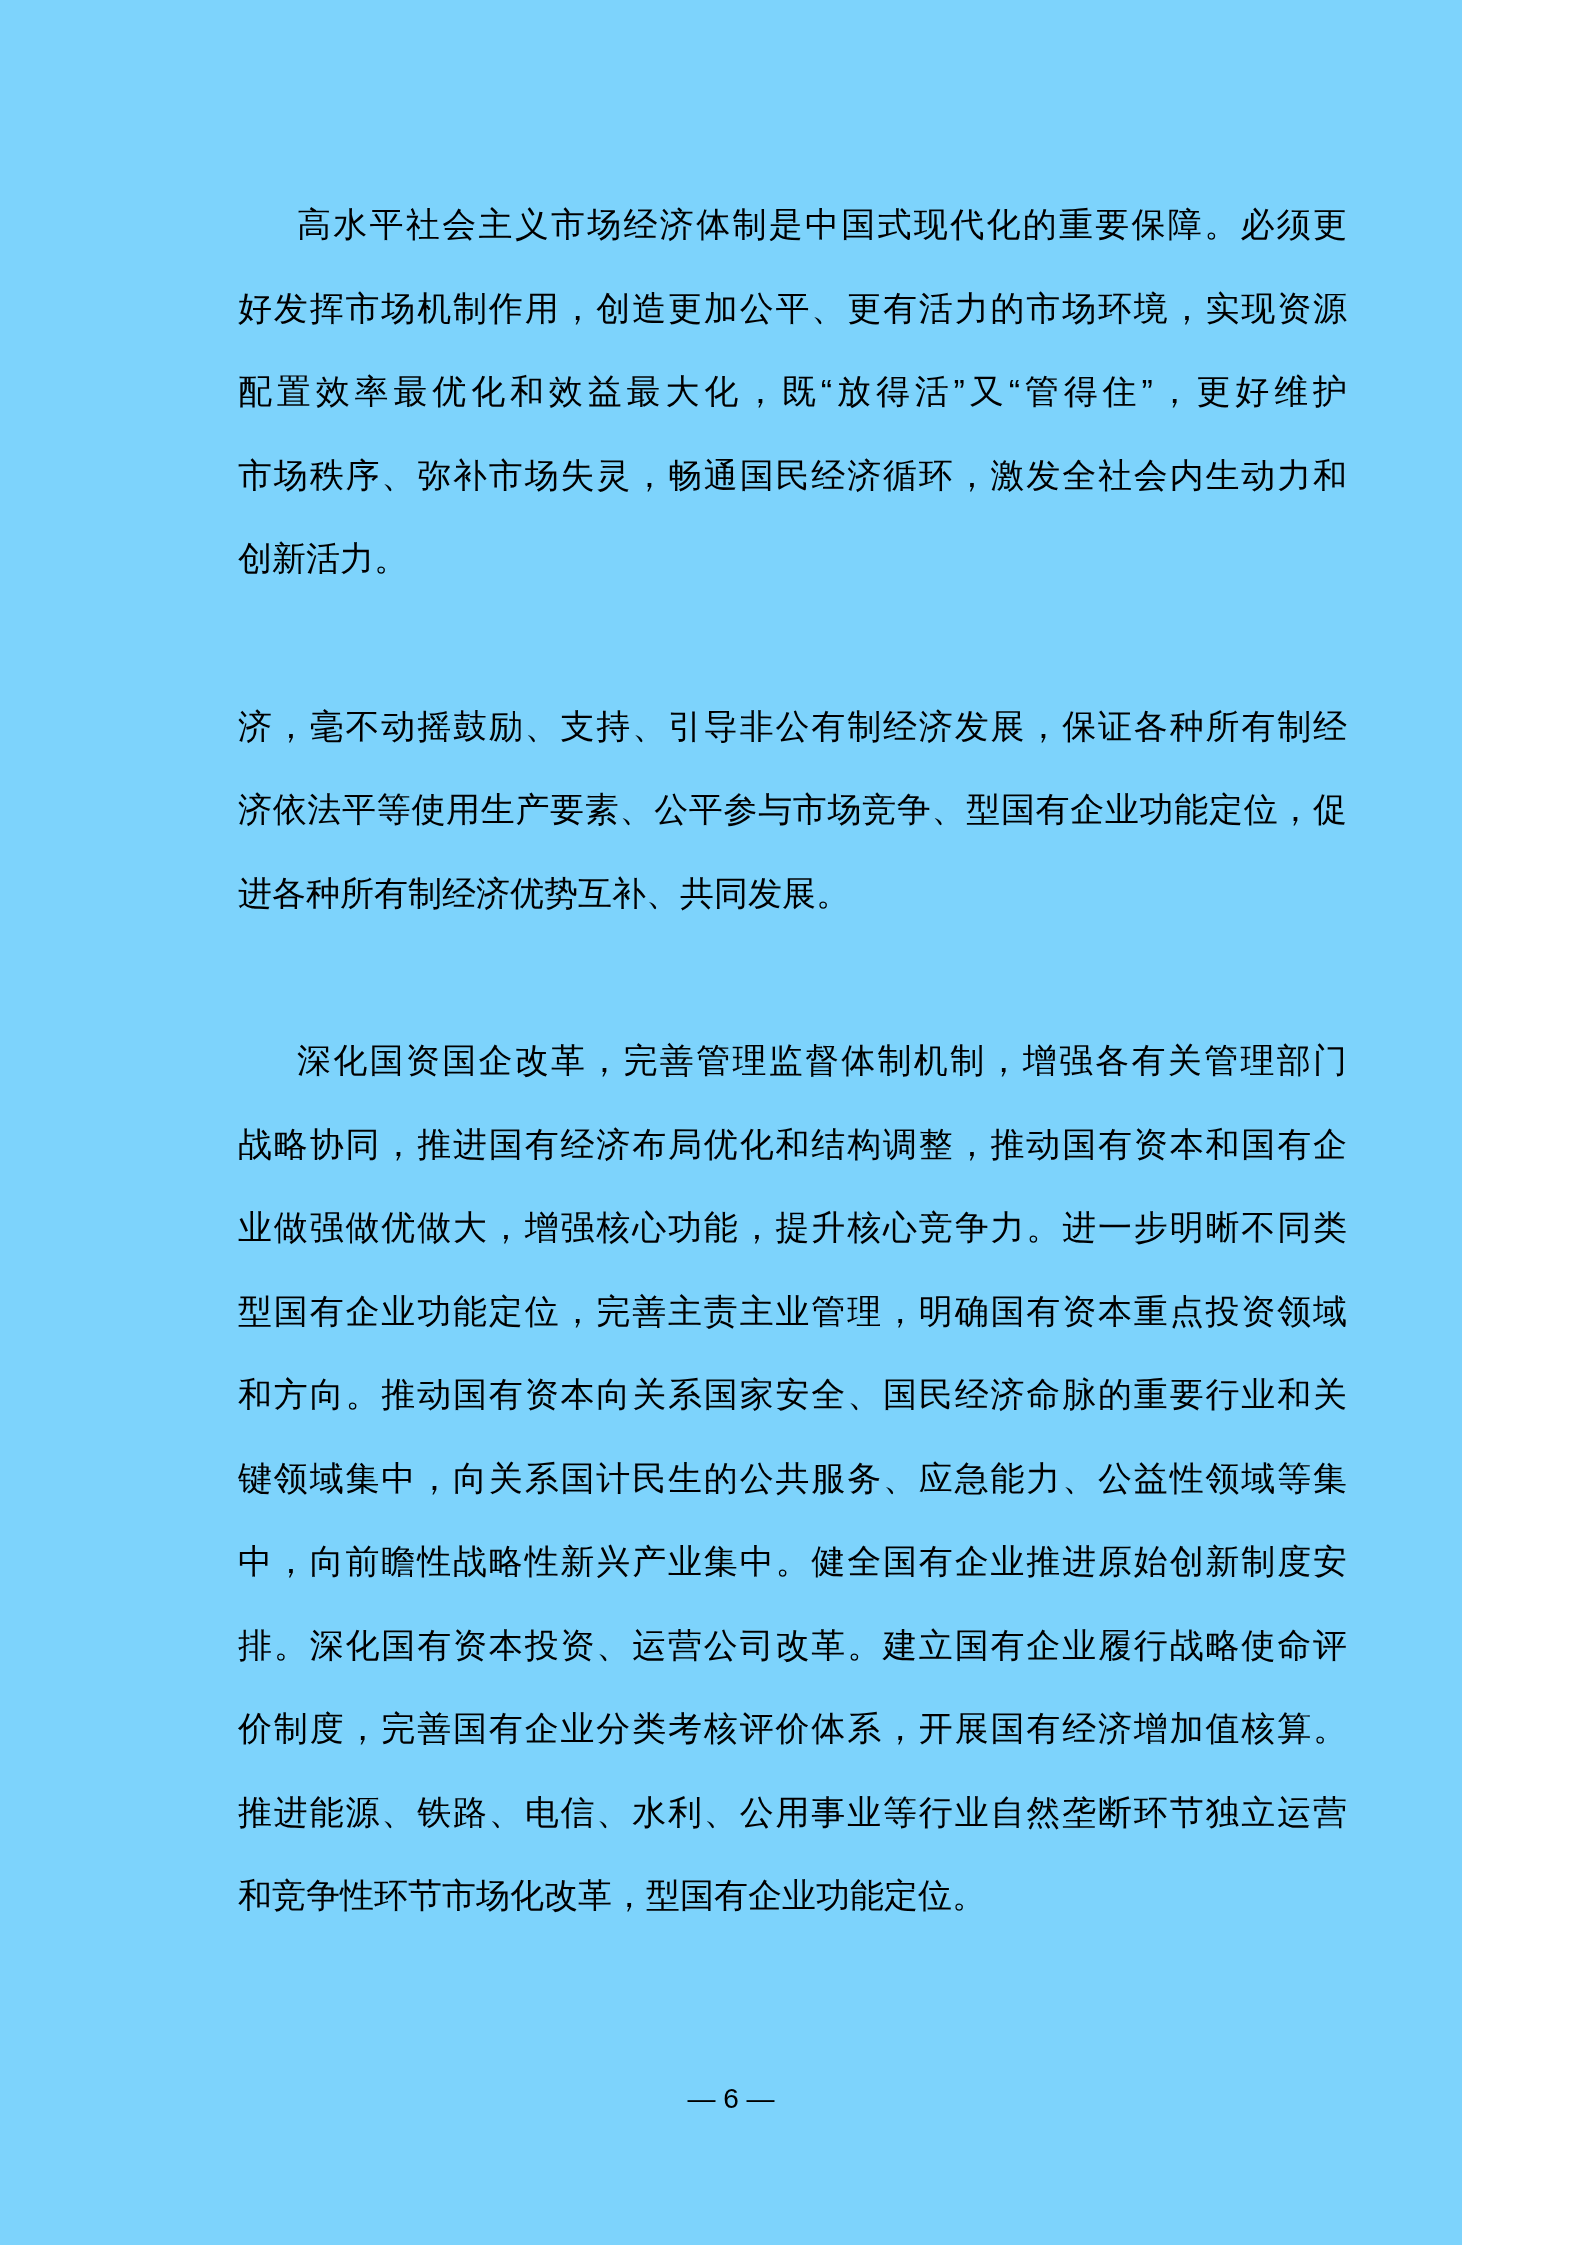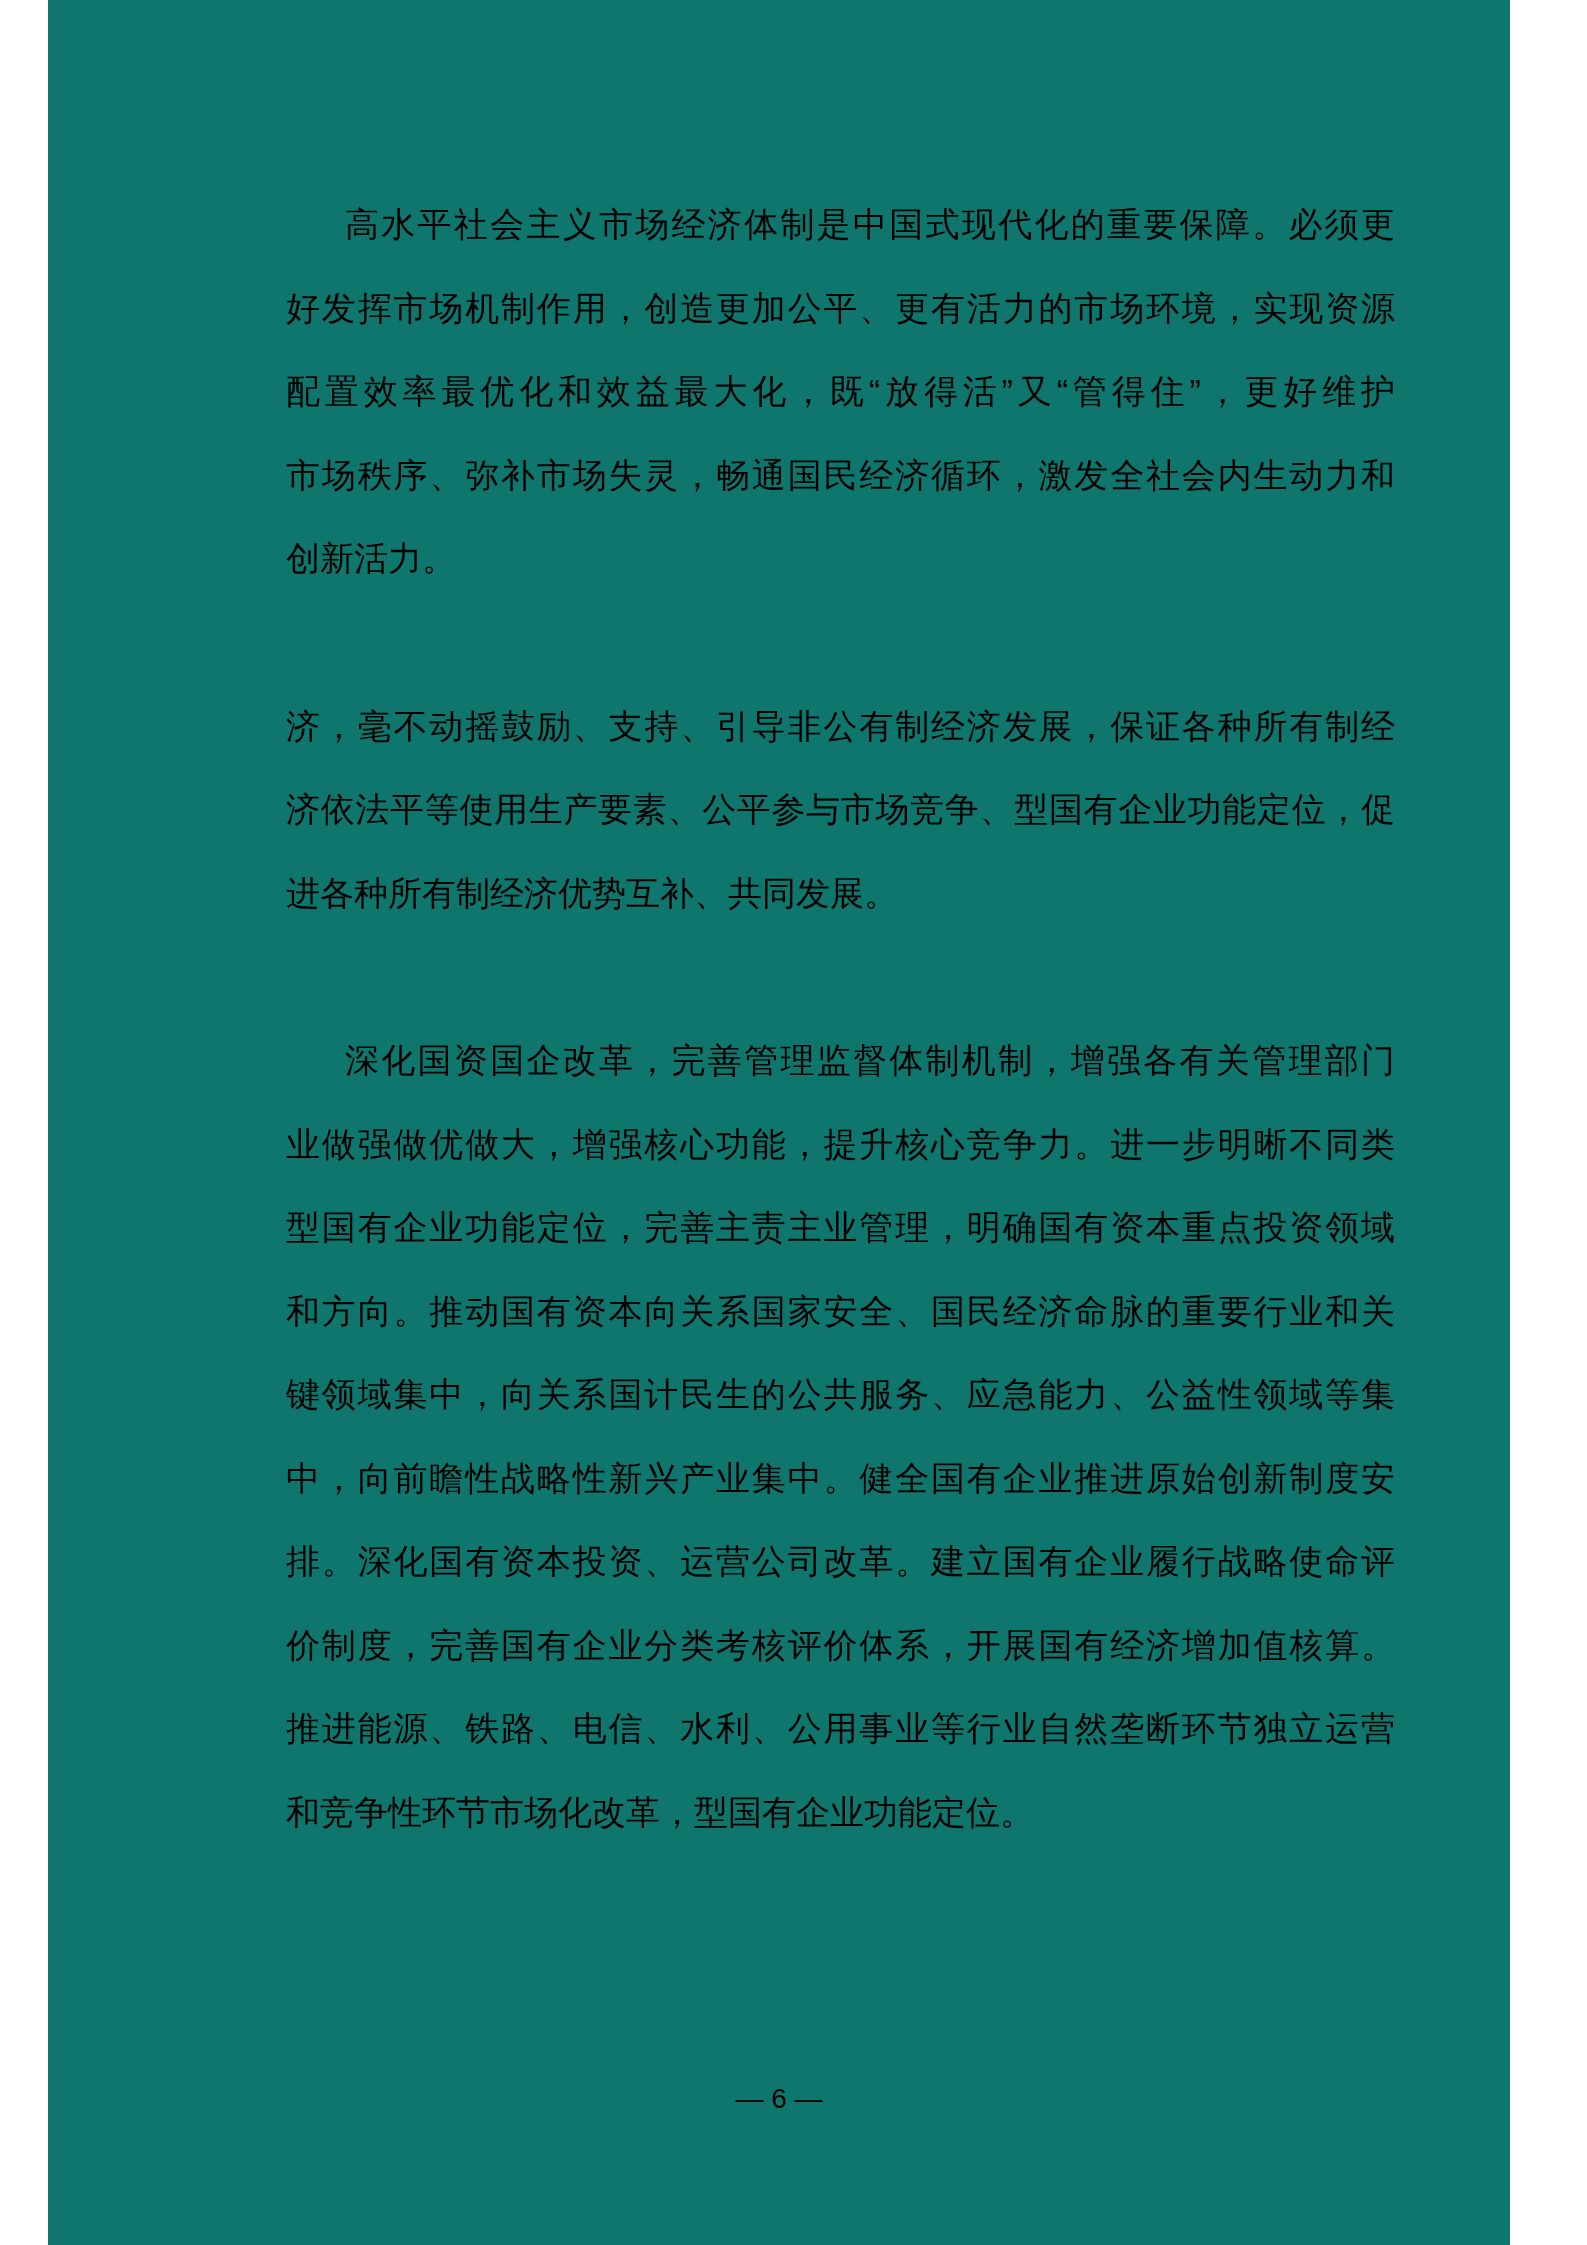--- a/index.html
+++ b/index.html
@@ -4,25 +4,24 @@
 <style>
   html, body {
     margin: 0;
     padding: 0;
     background: #ffffff;
   }
   .page {
     position: relative;
     width: 1462px;
     height: 2245px;
-    background: #0f766e;
+    background: #7dd3fc;
     color: #000000;
     font-family: "Liberation Sans", sans-serif;
     overflow: hidden;
-    margin-left: 48px;
   }
   .content {
     position: absolute;
     left: 238px;
     top: 183px;
     width: 1109px;
   }
   .para {
     margin: 0 0 84px 0;
     padding: 0;
@@ -65,20 +64,21 @@
         <div class="line">市场秩序、弥补市场失灵，畅通国民经济循环，激发全社会内生动力和</div>
         <div class="line last">创新活力。</div>
       </div>
       <div class="para">
         <div class="line">济，毫不动摇鼓励、支持、引导非公有制经济发展，保证各种所有制经</div>
         <div class="line">济依法平等使用生产要素、公平参与市场竞争、型国有企业功能定位，促</div>
         <div class="line last">进各种所有制经济优势互补、共同发展。</div>
       </div>
       <div class="para">
         <div class="line indent">深化国资国企改革，完善管理监督体制机制，增强各有关管理部门</div>
+        <div class="line">战略协同，推进国有经济布局优化和结构调整，推动国有资本和国有企</div>
         <div class="line">业做强做优做大，增强核心功能，提升核心竞争力。进一步明晰不同类</div>
         <div class="line">型国有企业功能定位，完善主责主业管理，明确国有资本重点投资领域</div>
         <div class="line">和方向。推动国有资本向关系国家安全、国民经济命脉的重要行业和关</div>
         <div class="line">键领域集中，向关系国计民生的公共服务、应急能力、公益性领域等集</div>
         <div class="line">中，向前瞻性战略性新兴产业集中。健全国有企业推进原始创新制度安</div>
         <div class="line">排。深化国有资本投资、运营公司改革。建立国有企业履行战略使命评</div>
         <div class="line">价制度，完善国有企业分类考核评价体系，开展国有经济增加值核算。</div>
         <div class="line">推进能源、铁路、电信、水利、公用事业等行业自然垄断环节独立运营</div>
         <div class="line last">和竞争性环节市场化改革，型国有企业功能定位。</div>
       </div>

